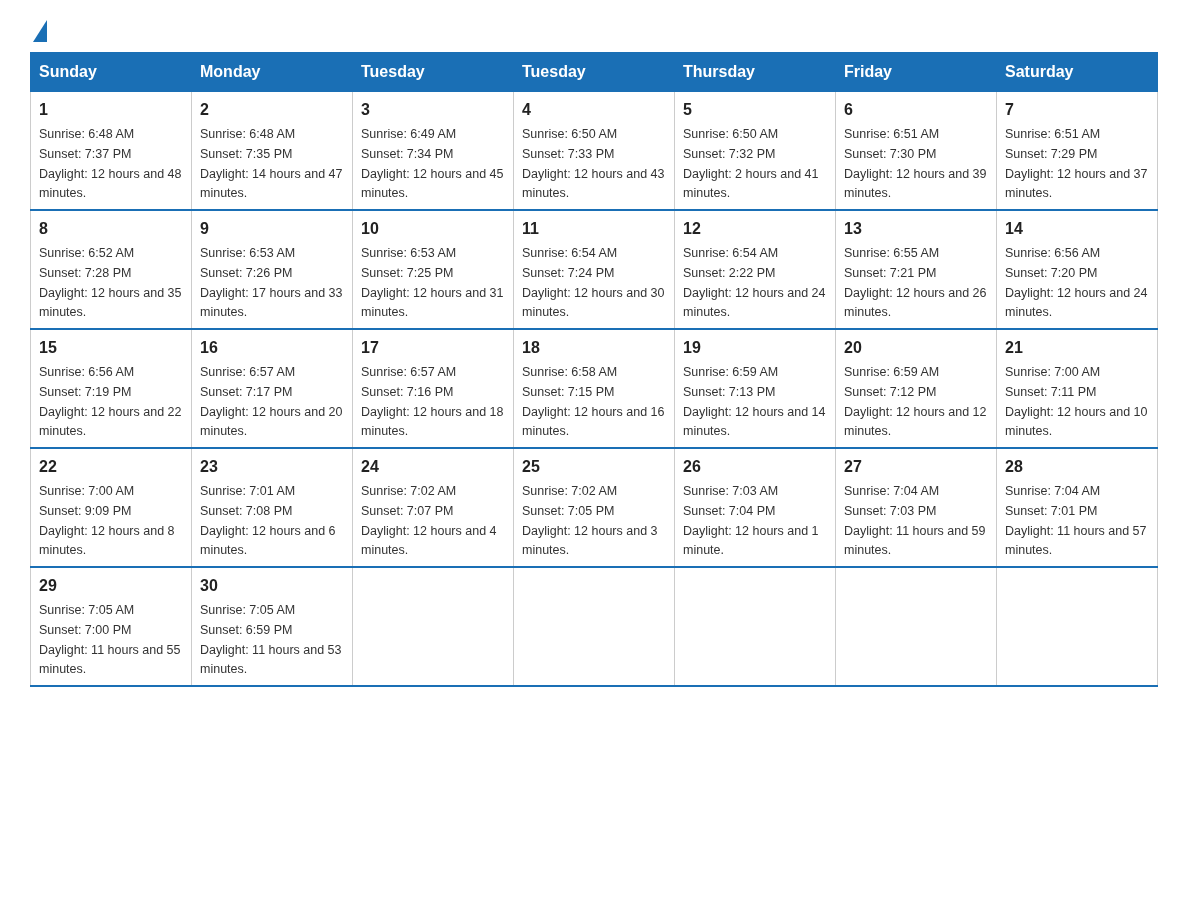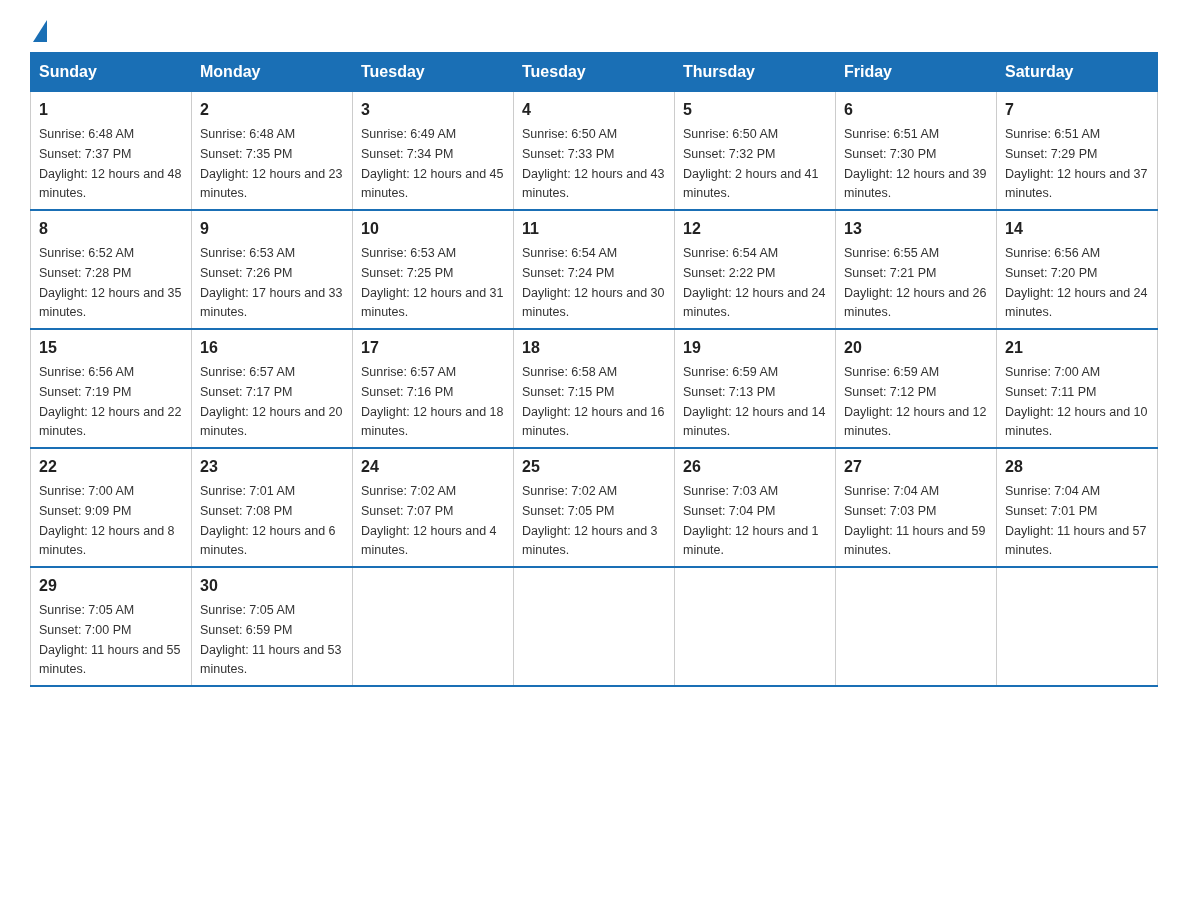--- a/index.html
+++ b/index.html
@@ -125,21 +125,21 @@
   </thead>
   <tbody id="calendar-body">
   <tr>
         <td><span class="day-num">1</span>
 <span class="day-info">Sunrise: 6:48 AM</span><br>
 <span class="day-info">Sunset: 7:37 PM</span><br>
 <span class="day-info">Daylight: 12 hours and 48 minutes.</span></td>
         <td><span class="day-num">2</span>
 <span class="day-info">Sunrise: 6:48 AM</span><br>
 <span class="day-info">Sunset: 7:35 PM</span><br>
-<span class="day-info">Daylight: 12 hours and 23 minutes.</span></td>
+<span class="day-info">Daylight: 14 hours and 47 minutes.</span></td>
         <td><span class="day-num">3</span>
 <span class="day-info">Sunrise: 6:49 AM</span><br>
 <span class="day-info">Sunset: 7:34 PM</span><br>
 <span class="day-info">Daylight: 12 hours and 45 minutes.</span></td>
         <td><span class="day-num">4</span>
 <span class="day-info">Sunrise: 6:50 AM</span><br>
 <span class="day-info">Sunset: 7:33 PM</span><br>
 <span class="day-info">Daylight: 12 hours and 43 minutes.</span></td>
         <td><span class="day-num">5</span>
 <span class="day-info">Sunrise: 6:50 AM</span><br>

